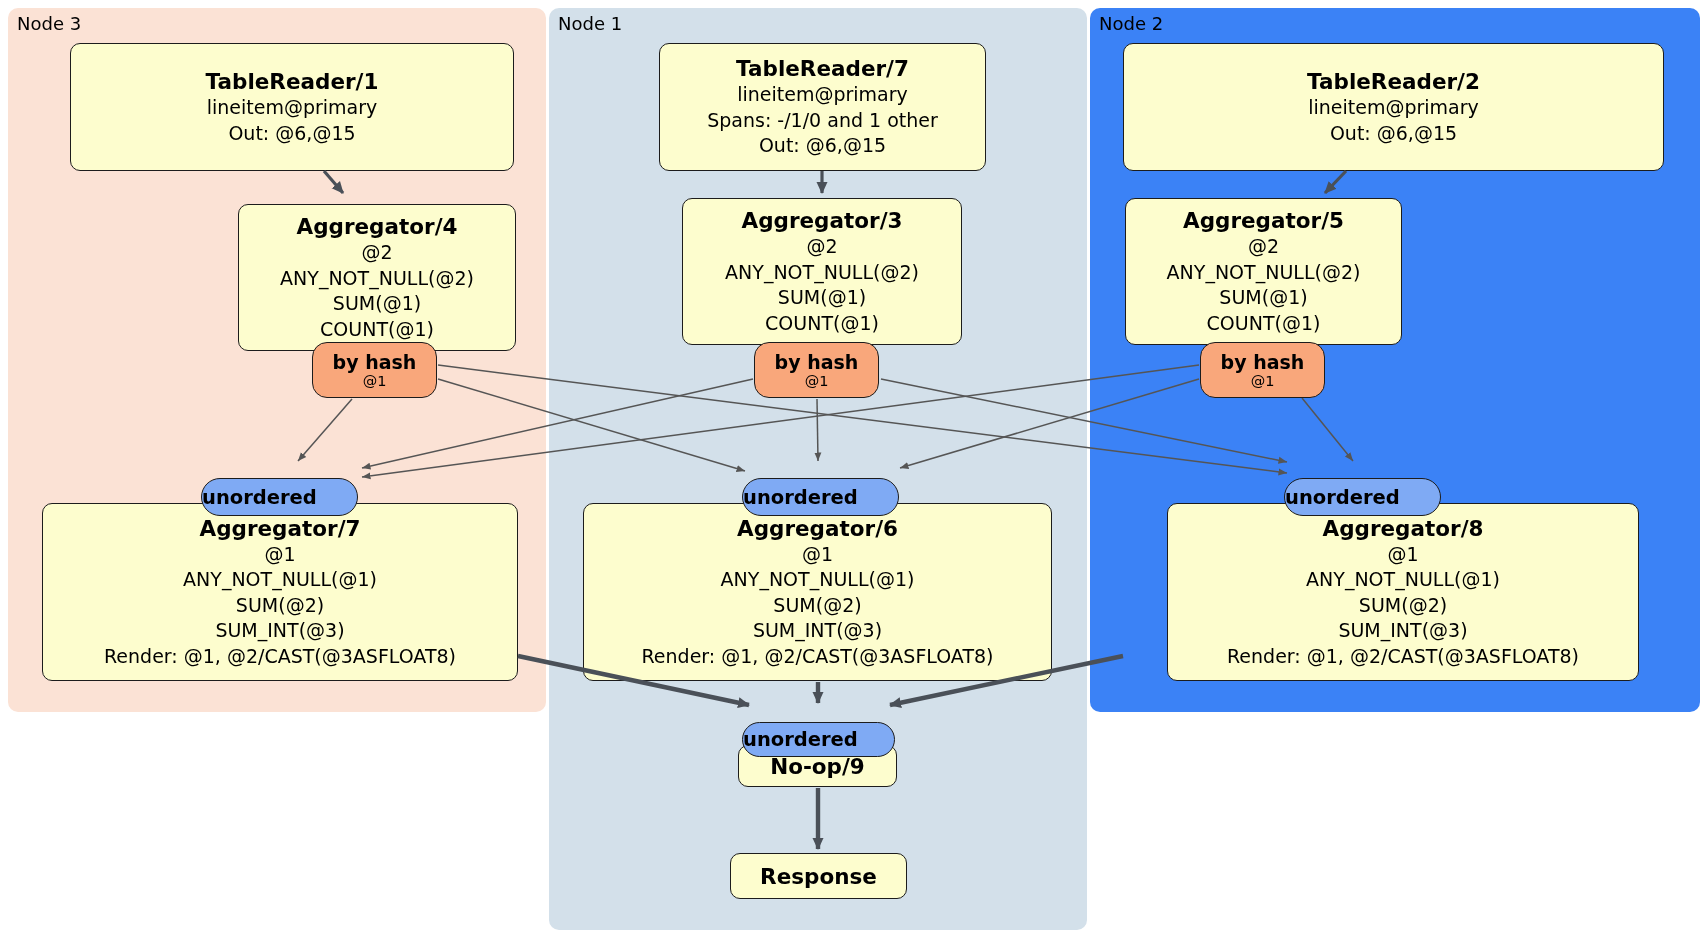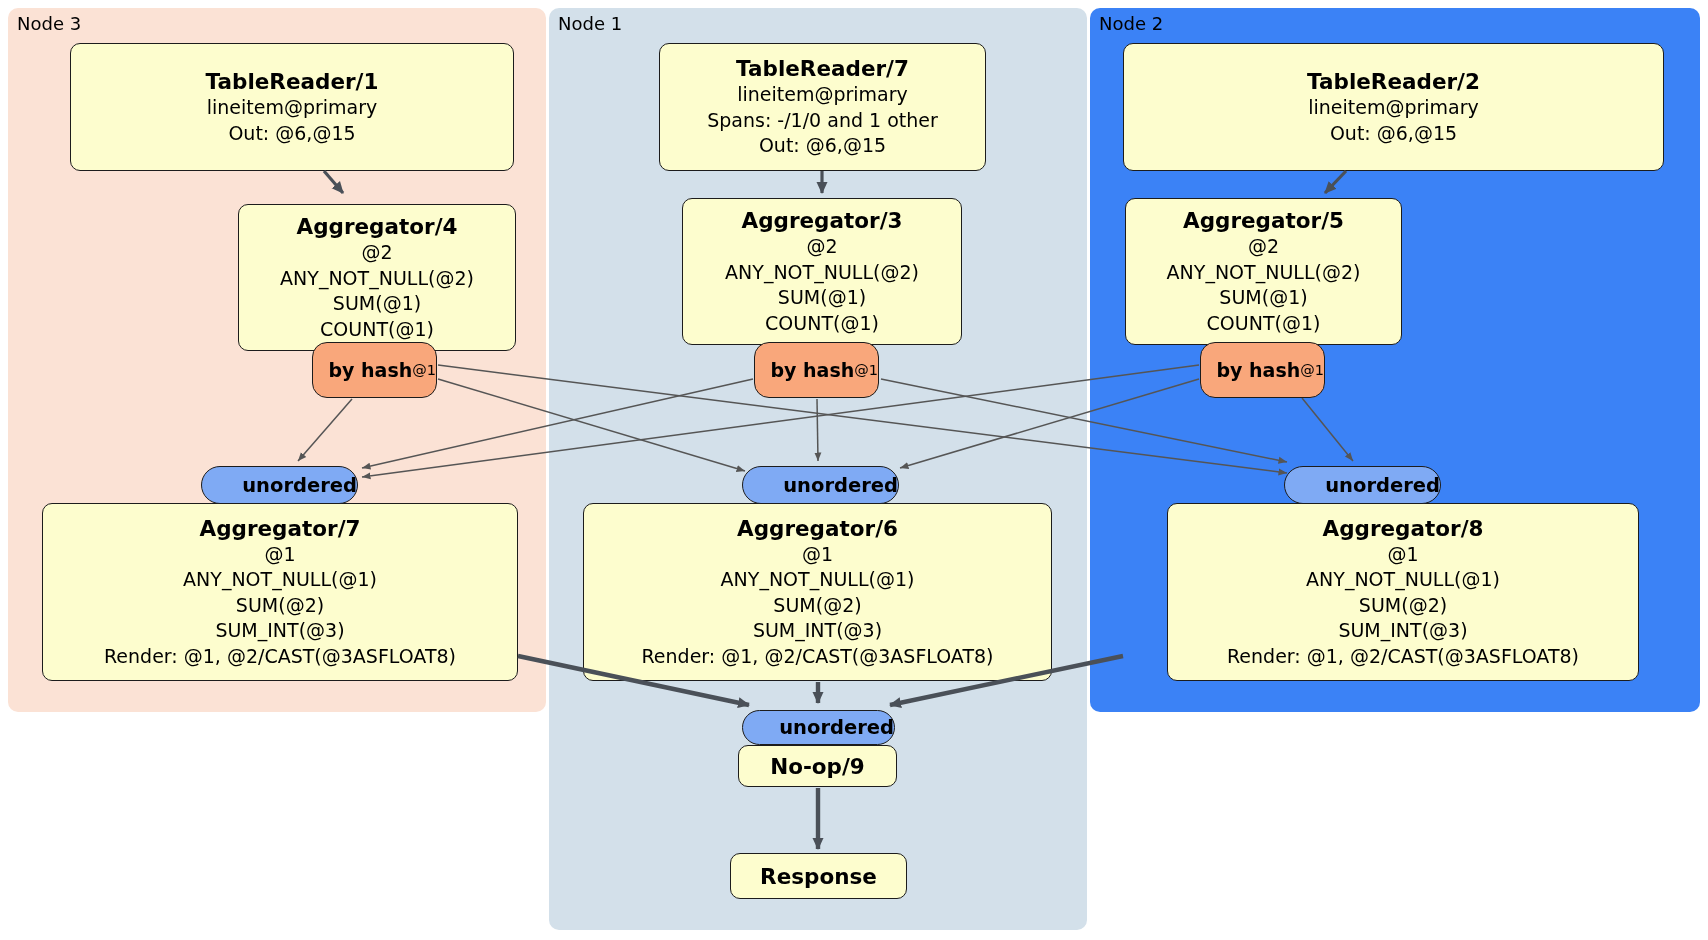--- a/index.html
+++ b/index.html
@@ -18,30 +18,30 @@
     display:flex;flex-direction:column;align-items:center;justify-content:center;
     text-align:center;z-index:2;box-sizing:border-box;color:#000;
   }
   .pbox .title{font-weight:bold;font-size:21.5px;line-height:27px;white-space:nowrap;}
   .pbox .line{font-size:19px;line-height:25.5px;white-space:nowrap;}
 
   svg.edges{position:absolute;left:0;top:0;z-index:3;pointer-events:none;}
 
   .router{
     position:absolute;background:#f9a77b;border:1.7px solid #1c1c1c;border-radius:15px;
-    display:flex;flex-direction:row;align-items:center;justify-content:flex-end;
+    display:flex;flex-direction:column;align-items:center;justify-content:center;
     z-index:4;box-sizing:border-box;color:#000;
   }
   .router .rl{font-weight:bold;font-size:19px;line-height:22px;}
   .router .rd{font-size:14.5px;line-height:17px;}
 
   .sync{
     position:absolute;background:#7faaf4;border:1.7px solid #1c1c1c;border-radius:19px;
-    display:flex;align-items:center;justify-content:flex-end;
-    z-index:4;box-sizing:border-box;font-weight:bold;font-size:19.5px;color:#000;
+    display:flex;align-items:center;justify-content:flex-start;
+    z-index:4;box-sizing:border-box;font-weight:bold;font-size:19.5px;color:#000;margin-top:12px;
   }
 </style>
 </head>
 <body>
 
 <div class="region" id="region-node3">
   <span class="region-label">Node 3</span>
 </div>
 <div class="region" id="region-node1">
   <span class="region-label">Node 1</span>

